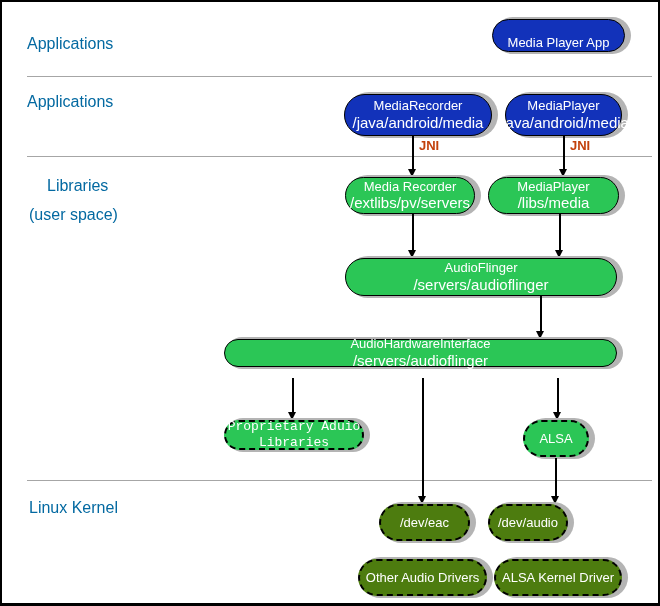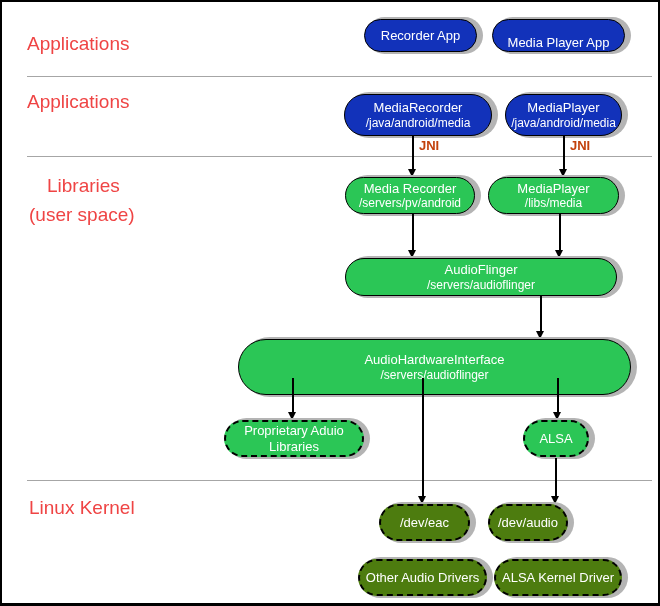--- a/index.html
+++ b/index.html
@@ -2,21 +2,21 @@
 <html><head>
 <meta charset="utf-8">
 <style>
   html,body{margin:0;padding:0;background:#fff;}
   .canvas{
     position:relative;width:660px;height:606px;background:#ffffff;
     border:2px solid #000;border-bottom-width:3px;box-sizing:border-box;
     font-family:"Liberation Sans","DejaVu Sans",sans-serif;overflow:hidden;
   }
   
-  .layer-label{position:absolute;color:#ef4444;font-size:19px;line-height:27px;}
+  .layer-label{position:absolute;color:#0369a1;font-size:16px;line-height:27px;}
   .layer-label span{display:block;}
   #lbl-apps{left:25px;top:28px;}
   #lbl-fw{left:25px;top:86px;}
   #lbl-fw span:nth-child(2){padding-left:8px;}
   #lbl-lib{left:27px;top:169px;line-height:29px;}
   #lbl-lib span:nth-child(1){padding-left:18px;}
   #lbl-kernel{left:27px;top:492px;}
   
   .divider{position:absolute;left:25px;width:625px;height:1px;background:#a6a6a6;}
   #div1{top:74px;} #div2{top:154px;} #div3{top:478px;}
@@ -25,21 +25,21 @@
     position:absolute;box-sizing:border-box;border-radius:999px;
     display:flex;flex-direction:column;align-items:center;justify-content:center;
     text-align:center;color:#ffffff;line-height:1.2;
     box-shadow:4px 0 0 2px #b4b4b4;
   }
   .blue{background:#1232ba;border:1.5px solid #000;}
   .green{background:#2bc656;border:1.5px solid #000;}
   .green-dashed{background:#2bc656;border:2px dashed #000;}
   .red-dashed{background:#4d7c0f;border:2px dashed #000;}
   .t{font-size:13px;}
-  .s{font-size:12px;}
+  .s{font-size:15px;}
   
   .vline{position:absolute;width:1.5px;background:#000;}
   .arrow{position:absolute;width:0;height:0;
     border-left:4.5px solid transparent;border-right:4.5px solid transparent;
     border-top:8px solid #000;}
   .jni{position:absolute;font-size:13px;font-weight:bold;color:#c2410c;}
 </style>
 </head>
 <body>
 
@@ -56,23 +56,20 @@
     <span>(user space)</span>
   </div>
   <div class="layer-label" id="lbl-kernel">
     <span>Linux Kernel</span>
   </div>
 
   <div class="divider" id="div1"></div>
   <div class="divider" id="div2"></div>
   <div class="divider" id="div3"></div>
 
-  <div class="node blue" style="left:362px;top:17px;width:113px;height:33px;">
-    <div class="t">Recorder App</div>
-  </div>
   <div class="node blue" style="left:490px;top:17px;width:133px;height:33px;justify-content:flex-end;">
     <div class="t">Media Player App</div>
   </div>
 
   <div class="node blue" style="left:342px;top:92px;width:148px;height:42px;">
     <div class="t">MediaRecorder</div>
     <div class="s">/java/android/media</div>
   </div>
   <div class="node blue" style="left:503px;top:92px;width:117px;height:42px;">
     <div class="t">MediaPlayer</div>
@@ -82,55 +79,55 @@
   <div class="vline" style="left:410px;top:134px;height:34px;"></div>
   <div class="arrow" style="left:406px;top:167px;"></div>
   <span class="jni" style="left:417px;top:136px;">JNI</span>
 
   <div class="vline" style="left:561px;top:134px;height:34px;"></div>
   <div class="arrow" style="left:557px;top:167px;"></div>
   <span class="jni" style="left:568px;top:136px;">JNI</span>
 
   <div class="node green" style="left:343px;top:175px;width:130px;height:37px;">
     <div class="t">Media Recorder</div>
-    <div class="s">/servers/pv/android</div>
+    <div class="s">/extlibs/pv/servers</div>
   </div>
   <div class="node green" style="left:486px;top:175px;width:131px;height:37px;">
     <div class="t">MediaPlayer</div>
     <div class="s">/libs/media</div>
   </div>
 
   <div class="vline" style="left:410px;top:212px;height:37px;"></div>
   <div class="arrow" style="left:406px;top:248px;"></div>
   <div class="vline" style="left:557px;top:212px;height:37px;"></div>
   <div class="arrow" style="left:553px;top:248px;"></div>
 
   <div class="node green" style="left:343px;top:256px;width:272px;height:38px;">
     <div class="t">AudioFlinger</div>
     <div class="s">/servers/audioflinger</div>
   </div>
 
   <div class="vline" style="left:538px;top:294px;height:36px;"></div>
   <div class="arrow" style="left:534px;top:329px;"></div>
 
-  <div class="node green" style="left:236px;top:337px;width:393px;height:56px;">
+  <div class="node green" style="left:222px;top:337px;width:393px;height:28px;">
     <div class="t">AudioHardwareInterface</div>
     <div class="s">/servers/audioflinger</div>
   </div>
 
   <div class="vline" style="left:290px;top:376px;height:35px;"></div>
   <div class="arrow" style="left:286px;top:410px;"></div>
 
   <div class="vline" style="left:420px;top:376px;height:119px;"></div>
   <div class="arrow" style="left:416px;top:494px;"></div>
 
   <div class="vline" style="left:555px;top:376px;height:35px;"></div>
   <div class="arrow" style="left:551px;top:410px;"></div>
 
-  <div class="node green-dashed" style="left:222px;top:418px;width:140px;height:37px;">
+  <div class="node green-dashed" style="left:222px;top:418px;width:140px;height:30px;font-family:Liberation Mono, monospace;">
     <div class="t">Proprietary Aduio</div>
     <div class="t">Libraries</div>
   </div>
   <div class="node green-dashed" style="left:521px;top:418px;width:66px;height:37px;">
     <div class="t">ALSA</div>
   </div>
 
   <div class="vline" style="left:553px;top:456px;height:39px;"></div>
   <div class="arrow" style="left:549px;top:494px;"></div>
 

